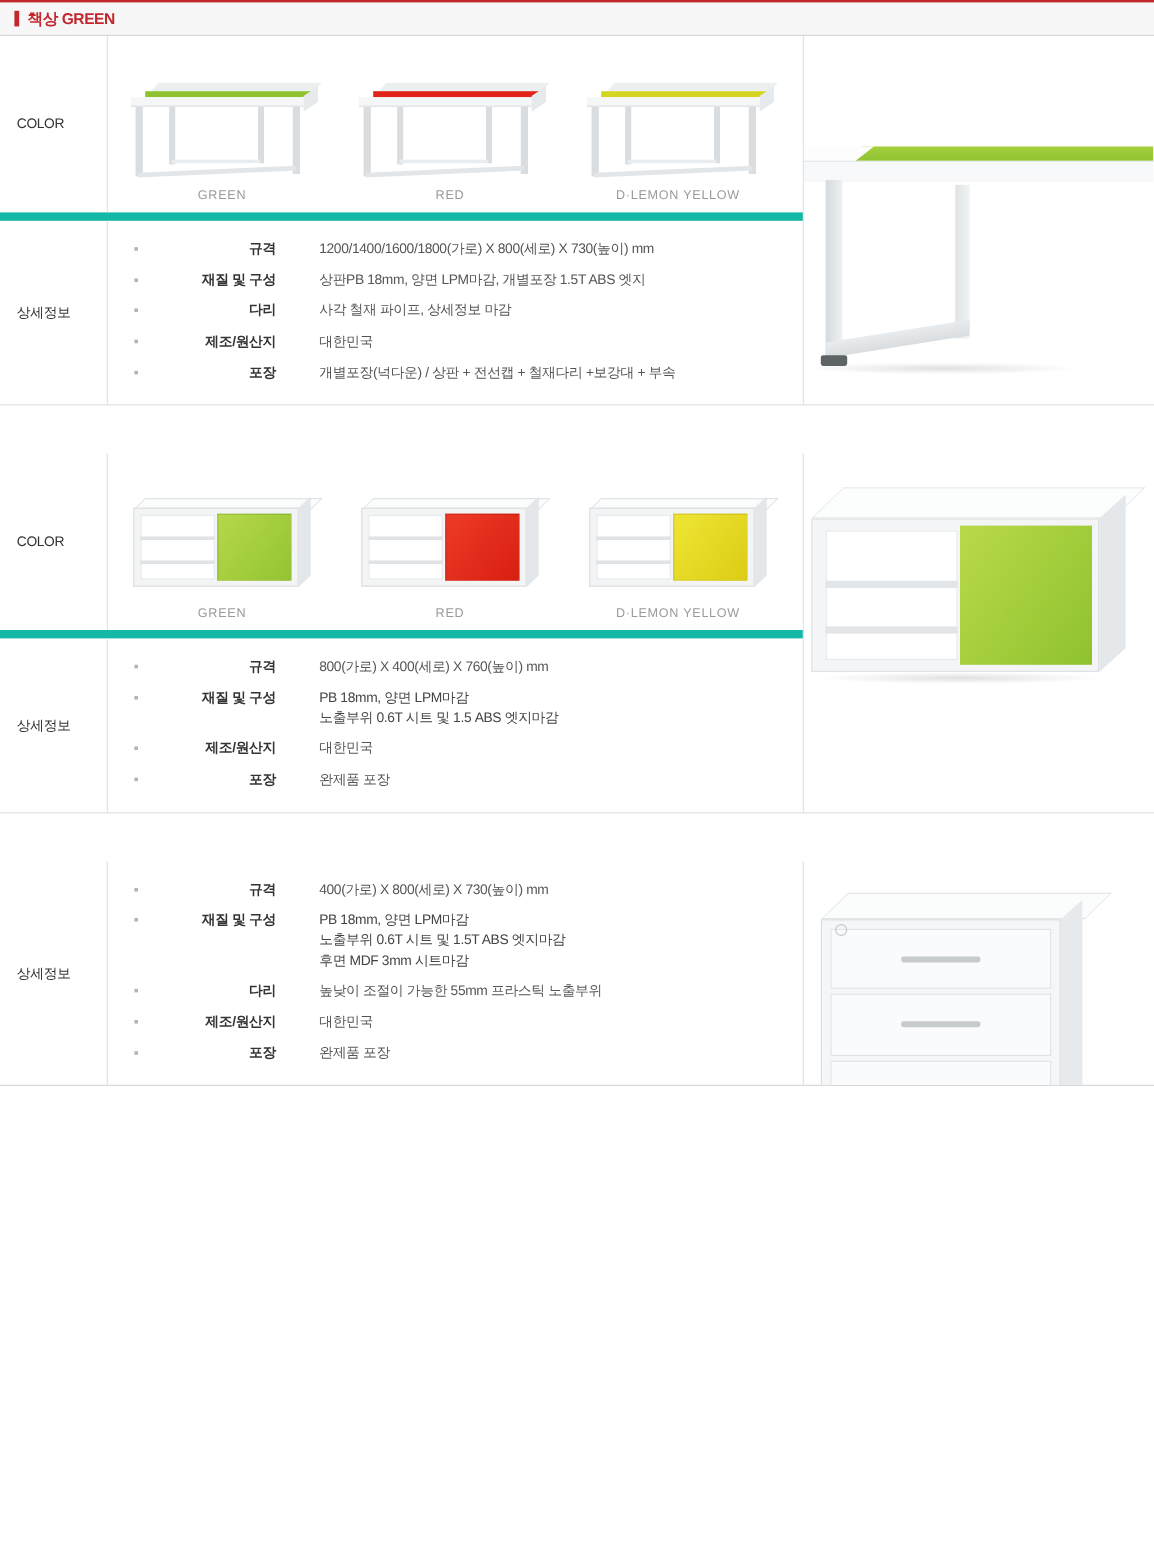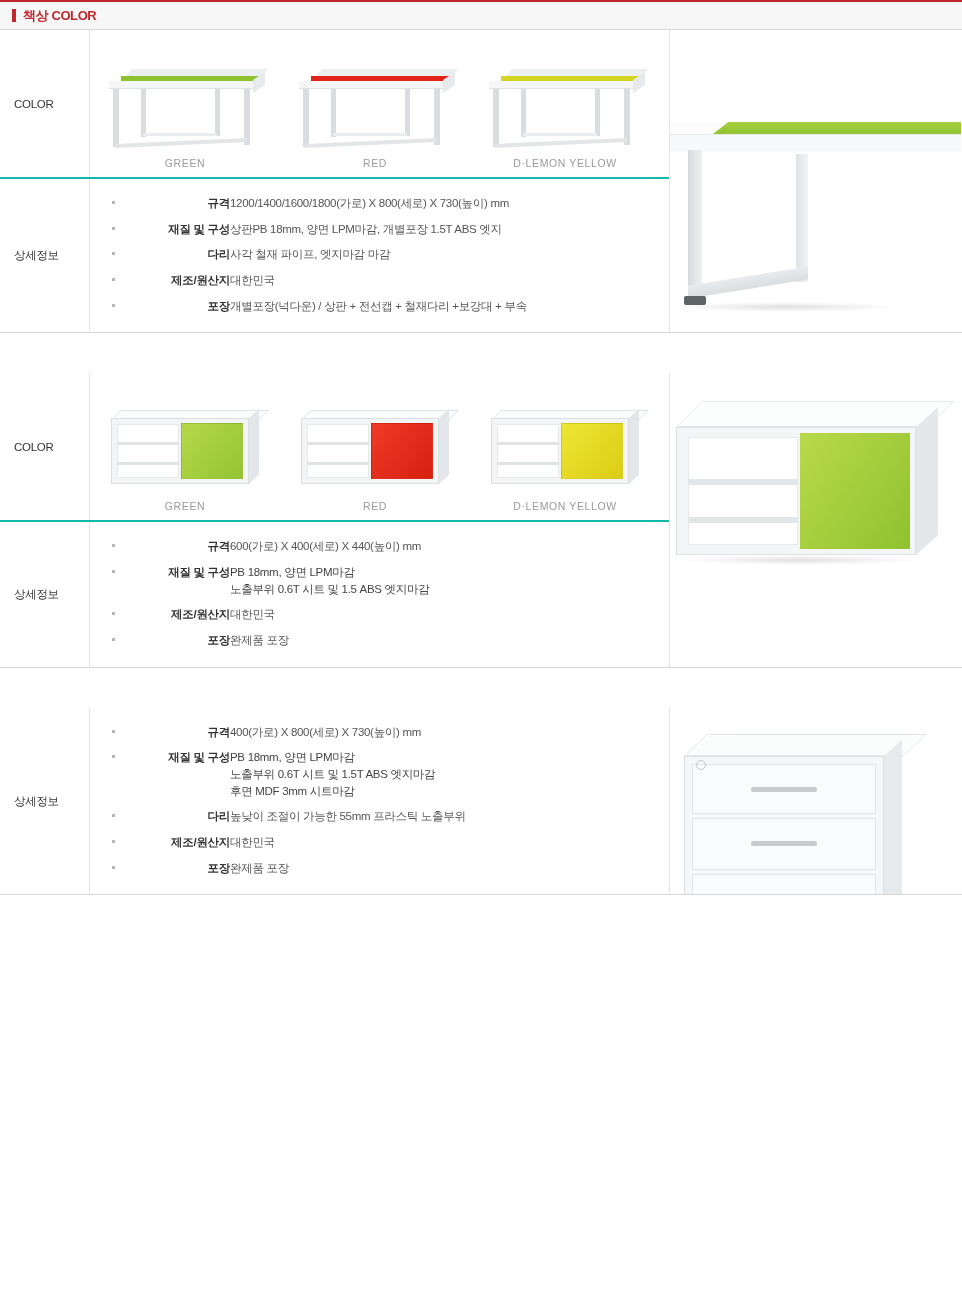--- a/index.html
+++ b/index.html
@@ -49,21 +49,21 @@
     width: 670px;
     border-right: 1px solid #e3e3e3;
   }
   .right-col {
     width: 291px;
     position: relative;
     overflow: hidden;
   }
   .row {
     display: flex;
-    border-bottom: 2px solid #14b8a6;
+    border-bottom: 7px solid #14b8a6;
   }
   .row:last-child { border-bottom: none; }
   .row-label {
     width: 90px;
     flex: 0 0 90px;
     border-right: 1px solid #e3e3e3;
     display: flex; align-items: center; justify-content: flex-start;
     padding-left: 14px;
     font-size: 11.5px;
     color: #333;
@@ -249,21 +249,21 @@
   .spec-key {
     width: 118px; flex: 0 0 118px;
     color: #333; font-weight: bold;
     position: relative; padding-left: 12px; text-align: right;
   }
   .spec-key::before {
     content: "";
     position: absolute; left: 0; top: 6px;
     width: 3px; height: 3px; background: #b5b5b5;
   }
-  .spec-val { color: #555; white-space: pre-line; }
+  .spec-val { color: #555; white-space: pre-line; margin-left: 36px; }
   .spec-val.bold { color: #444; }
 
   
   .hero { position: absolute; inset: 0; }
 
   
   .hero-desk .top-face {
     position: absolute; left: -10px; top: 104px;
     width: 330px; height: 16px;
     background: #f7f9fa;
@@ -406,21 +406,21 @@
 </style>
 </head>
 <body>
 
 <div class="page">
 
 
   <div class="section">
     <div class="sec-head">
       <span class="bar"></span>
-      <span class="title">책상 COLOR</span>
+      <span class="title">책상 GREEN</span>
     </div>
     <div class="sec-body">
       <div class="left-col">
 
         <div class="row">
           <div class="row-label">COLOR</div>
           <div class="row-content">
             <div class="color-items">
               <div class="color-item">
                 <div class="thumb-wrap">
@@ -484,21 +484,21 @@
               <div class="spec-row">
                 <div class="spec-key">규격</div>
                 <div class="spec-val">1200/1400/1600/1800(가로) X 800(세로) X 730(높이) mm</div>
               </div>
               <div class="spec-row">
                 <div class="spec-key">재질 및 구성</div>
                 <div class="spec-val">상판PB 18mm, 양면 LPM마감, 개별포장 1.5T ABS 엣지</div>
               </div>
               <div class="spec-row">
                 <div class="spec-key">다리</div>
-                <div class="spec-val">사각 철재 파이프, 엣지마감 마감</div>
+                <div class="spec-val">사각 철재 파이프, 상세정보 마감</div>
               </div>
               <div class="spec-row">
                 <div class="spec-key">제조/원산지</div>
                 <div class="spec-val">대한민국</div>
               </div>
               <div class="spec-row">
                 <div class="spec-key">포장</div>
                 <div class="spec-val">개별포장(넉다운) / 상판 + 전선캡 + 철재다리 +보강대 + 부속</div>
               </div>
             </div>
@@ -573,21 +573,21 @@
               </div>
             </div>
           </div>
         </div>
         <div class="row">
           <div class="row-label">상세정보</div>
           <div class="row-content">
             <div class="spec">
               <div class="spec-row">
                 <div class="spec-key">규격</div>
-                <div class="spec-val">600(가로) X 400(세로) X 440(높이) mm</div>
+                <div class="spec-val">800(가로) X 400(세로) X 760(높이) mm</div>
               </div>
               <div class="spec-row">
                 <div class="spec-key">재질 및 구성</div>
                 <div class="spec-val bold">PB 18mm, 양면 LPM마감
 노출부위 0.6T 시트 및 1.5 ABS 엣지마감</div>
               </div>
               <div class="spec-row">
                 <div class="spec-key">제조/원산지</div>
                 <div class="spec-val">대한민국</div>
               </div>

